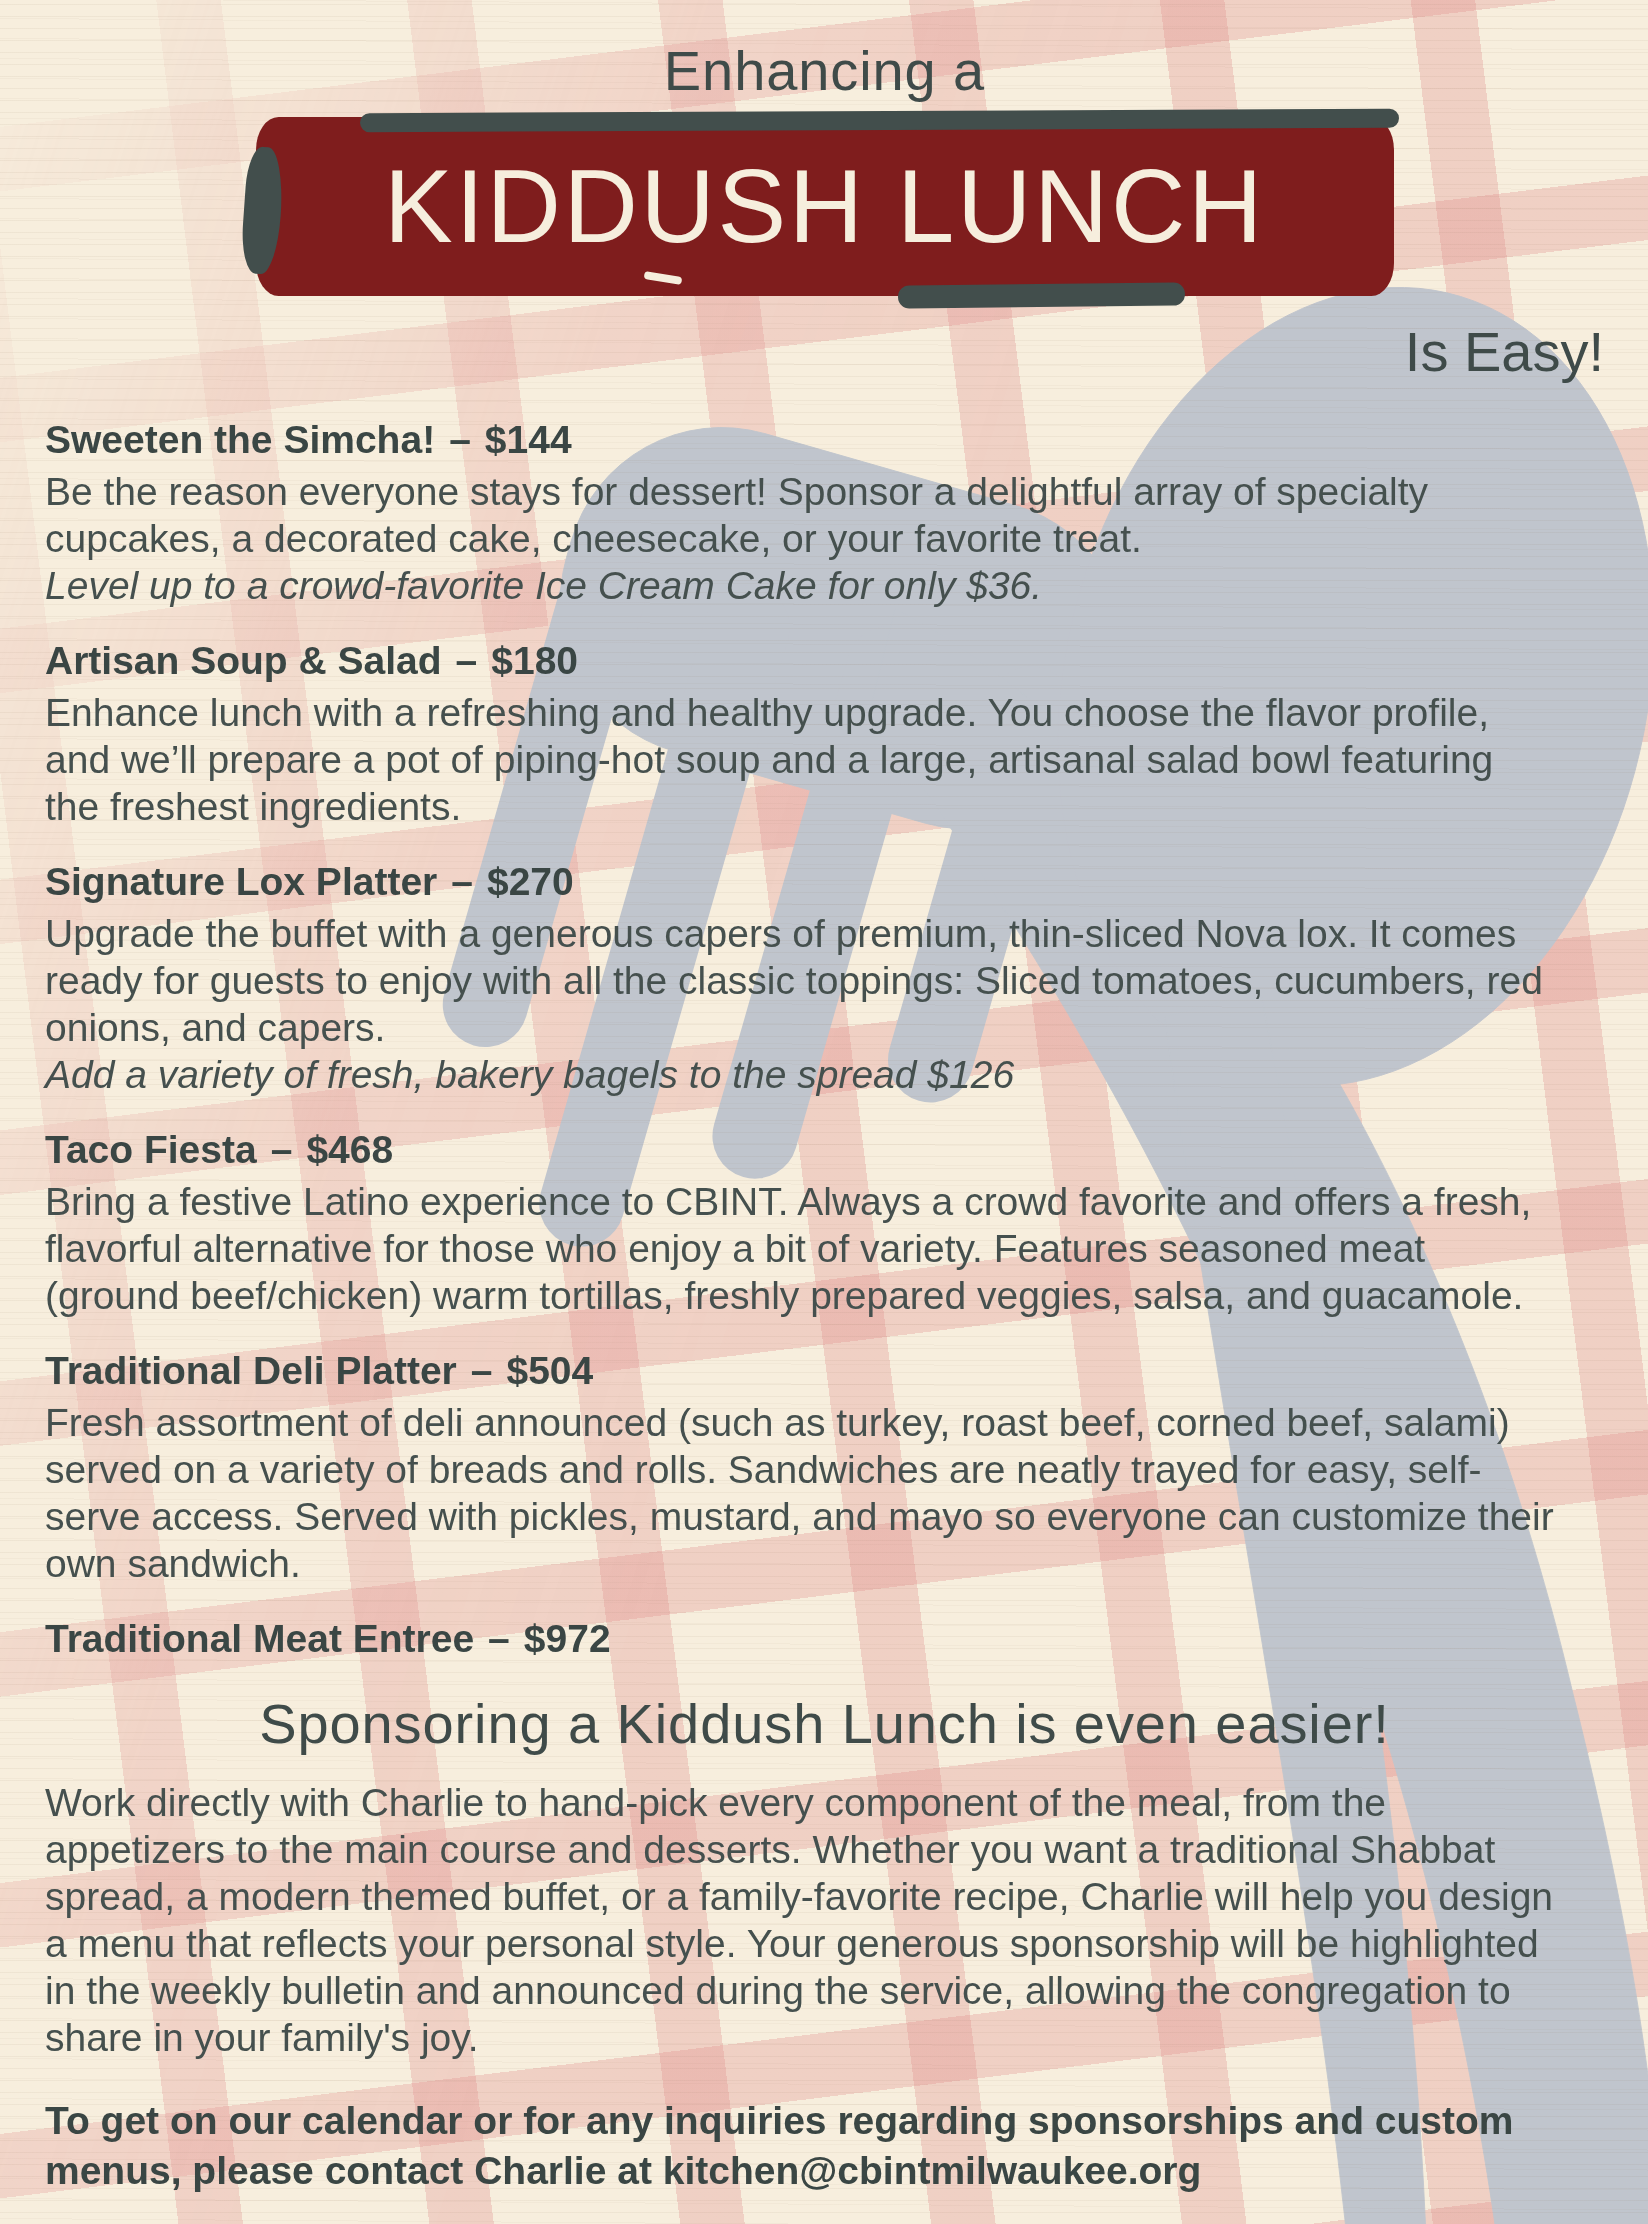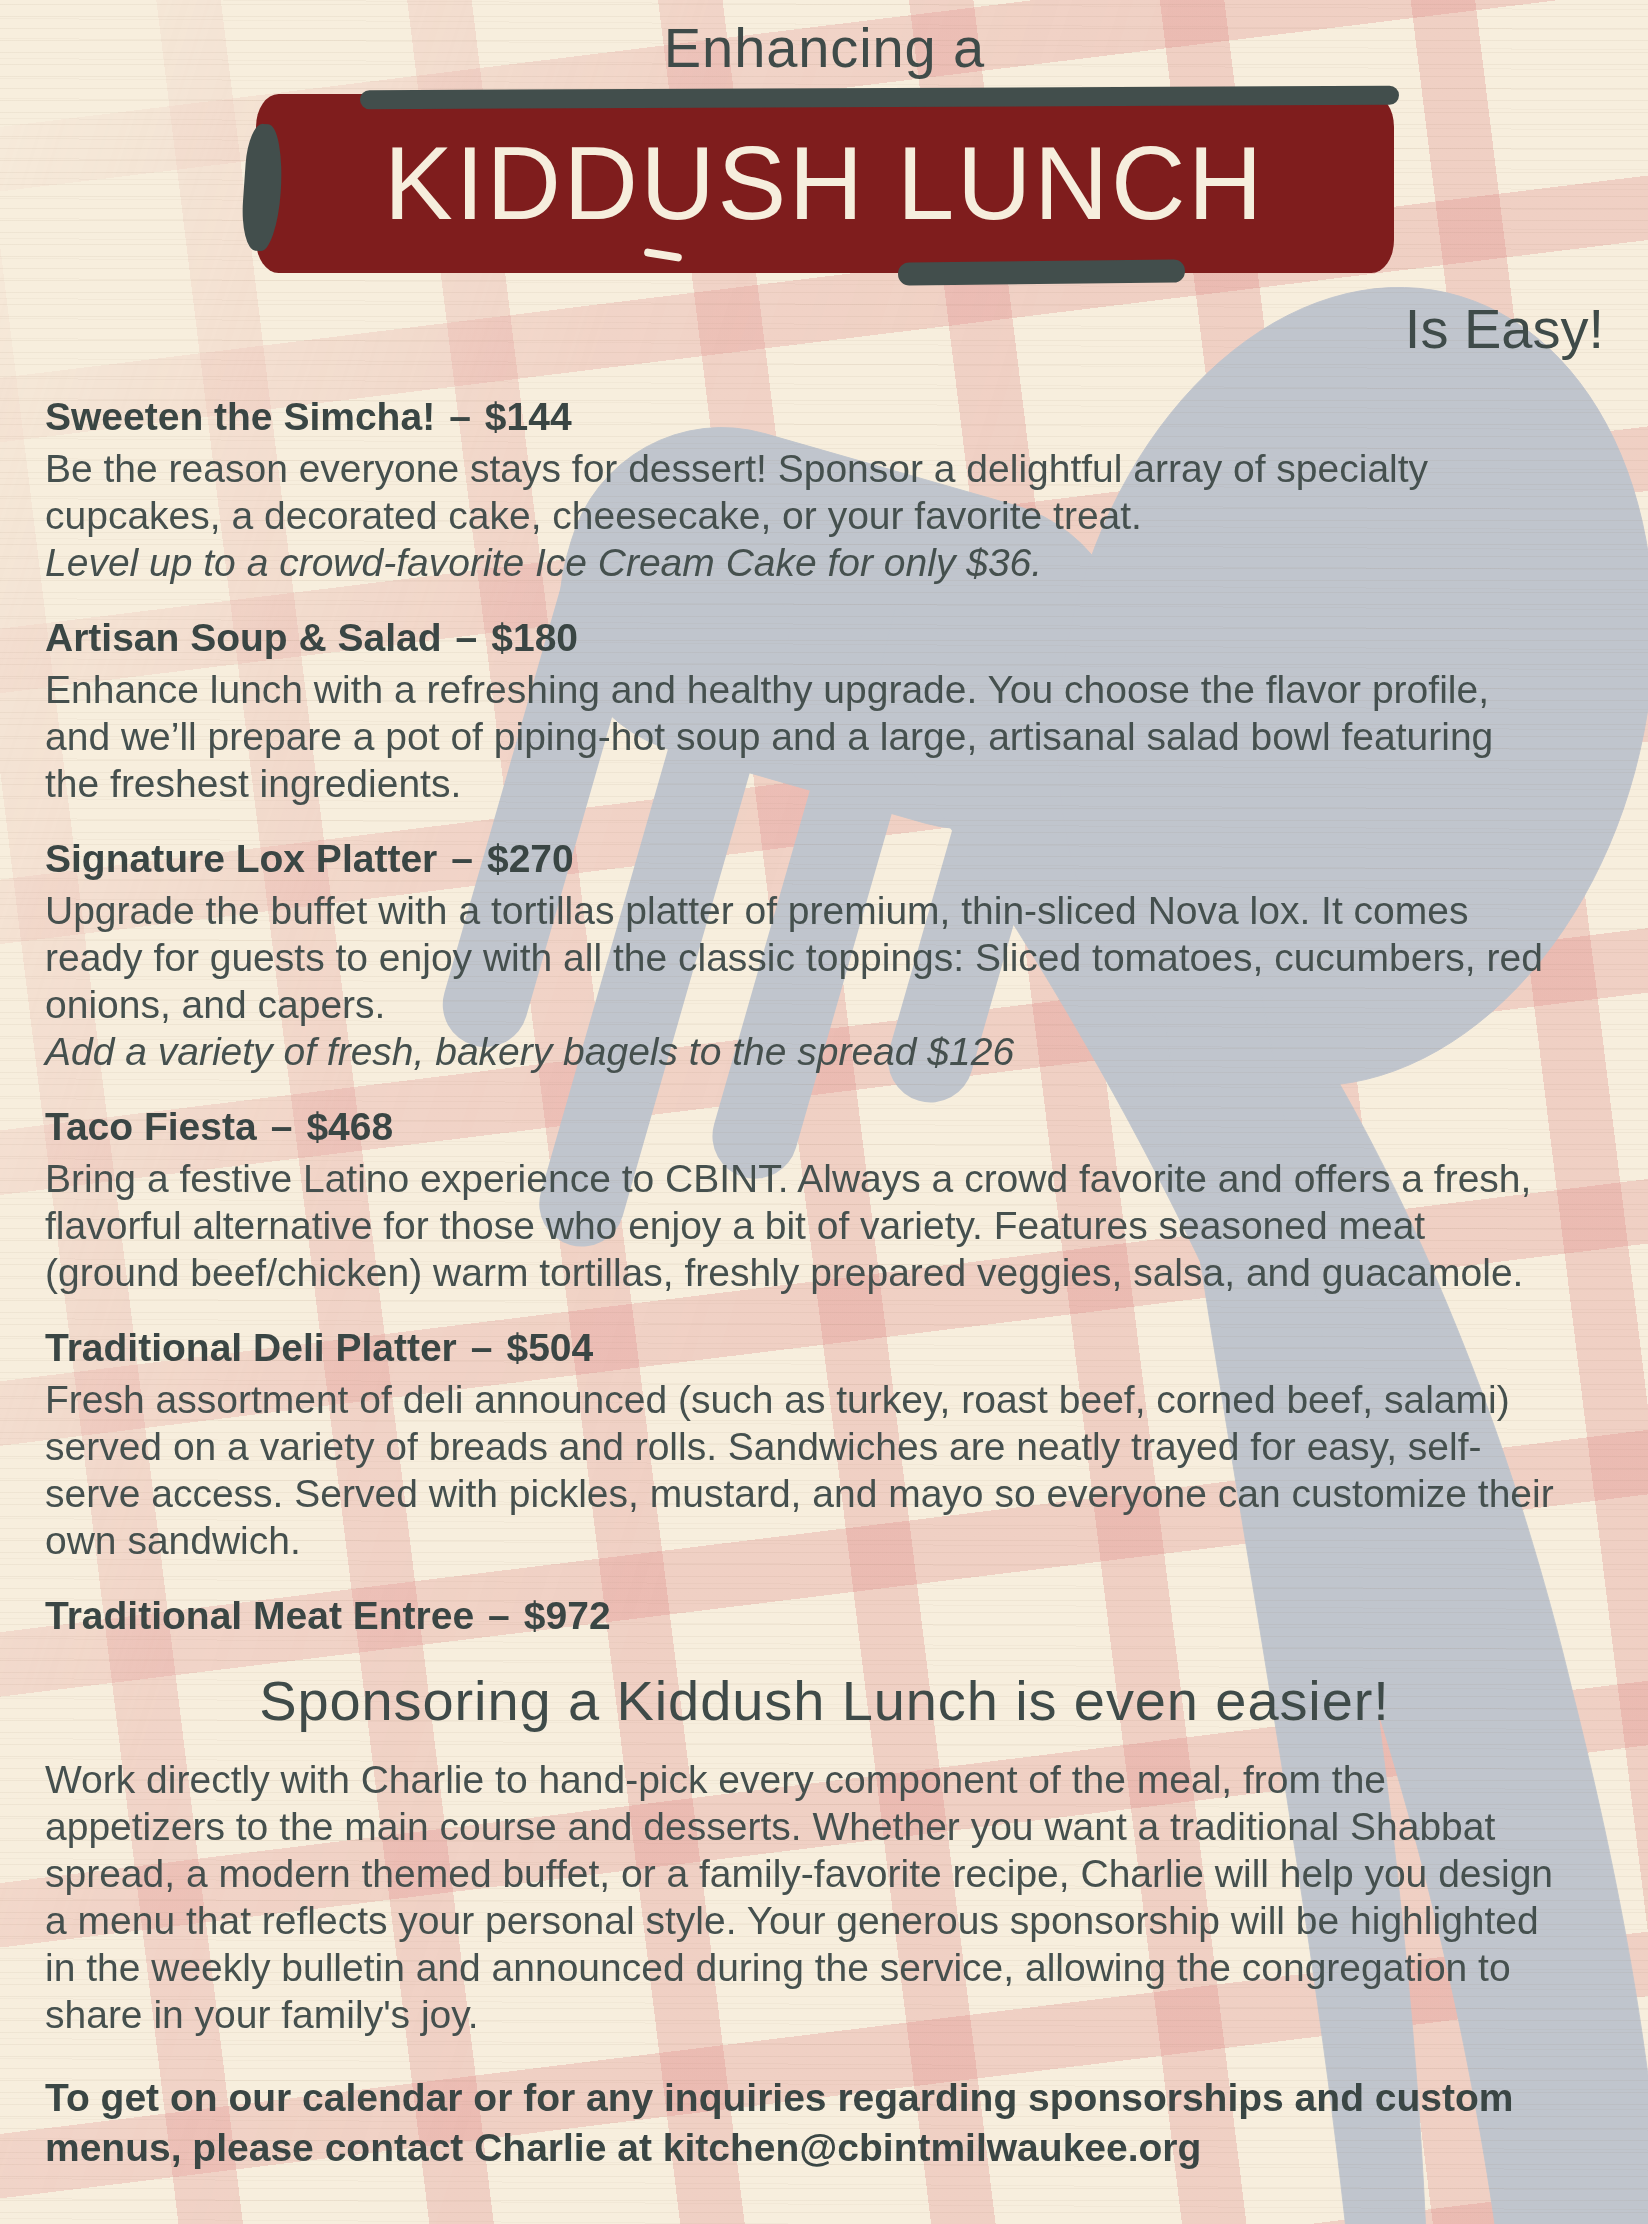--- a/index.html
+++ b/index.html
@@ -22,21 +22,21 @@
     mask-image:linear-gradient(115deg, transparent 11%, rgba(0,0,0,.85) 34%, #000 48%);
   }
   #utensils{position:absolute;inset:0;}
   #paper-texture{
     position:absolute;inset:0;pointer-events:none;
     background-image:
       repeating-linear-gradient(0deg, rgba(130,100,70,0.07) 0 0.9px, transparent 0.9px 12px),
       repeating-linear-gradient(0.4deg, transparent 0 6px, rgba(130,100,70,0.045) 6px 7px, transparent 7px 20px);
   }
   
-  #content{position:absolute;inset:0;padding:10px 45px 0 45px;box-sizing:border-box;}
+  #content{position:absolute;inset:0;padding:33px 45px 0 45px;box-sizing:border-box;}
   .center{text-align:center;}
   #pre-title{font-size:56px;font-weight:500;color:#3f4b49;letter-spacing:0.9px;margin-top:5.2px;}
   #title-box{
     position:relative;width:1138px;height:179px;margin:14px auto 0 auto;
     background:#7f1d1d;border-radius:22.6px/33px;
     display:flex;align-items:center;justify-content:center;
   }
   #title-box::before{ 
     content:"";position:absolute;left:-11.3px;top:29.5px;width:37px;height:127px;
     background:#424e4c;border-radius:46% 54% 50% 50%/38% 62% 55% 45%;
@@ -124,21 +124,21 @@
         <div class="item-note">Level up to a crowd-favorite Ice Cream Cake for only $36.</div>
       </div>
 
       <div class="menu-item">
         <div class="item-heading"><span>Artisan Soup &amp; Salad</span><span class="dash">–</span><span>$180</span></div>
         <div class="item-desc">Enhance lunch with a refreshing and healthy upgrade. You choose the flavor profile, and we’ll prepare a pot of piping-hot soup and a large, artisanal salad bowl featuring the freshest ingredients.</div>
       </div>
 
       <div class="menu-item">
         <div class="item-heading"><span>Signature Lox Platter</span><span class="dash">–</span><span>$270</span></div>
-        <div class="item-desc">Upgrade the buffet with a tortillas platter of premium, thin-sliced Nova lox. It comes ready for guests to enjoy with all the classic toppings: Sliced tomatoes, cucumbers, red onions, and capers.</div>
+        <div class="item-desc">Upgrade the buffet with a generous capers of premium, thin-sliced Nova lox. It comes ready for guests to enjoy with all the classic toppings: Sliced tomatoes, cucumbers, red onions, and capers.</div>
         <div class="item-note">Add a variety of fresh, bakery bagels to the spread $126</div>
       </div>
 
       <div class="menu-item">
         <div class="item-heading"><span>Taco Fiesta</span><span class="dash">–</span><span>$468</span></div>
         <div class="item-desc">Bring a festive Latino experience to CBINT.  Always a crowd favorite and offers a fresh, flavorful alternative for those who enjoy a bit of variety. Features seasoned meat (ground beef/chicken) warm tortillas, freshly prepared veggies, salsa, and guacamole.</div>
       </div>
 
       <div class="menu-item">
         <div class="item-heading"><span>Traditional Deli Platter</span><span class="dash">–</span><span>$504</span></div>

